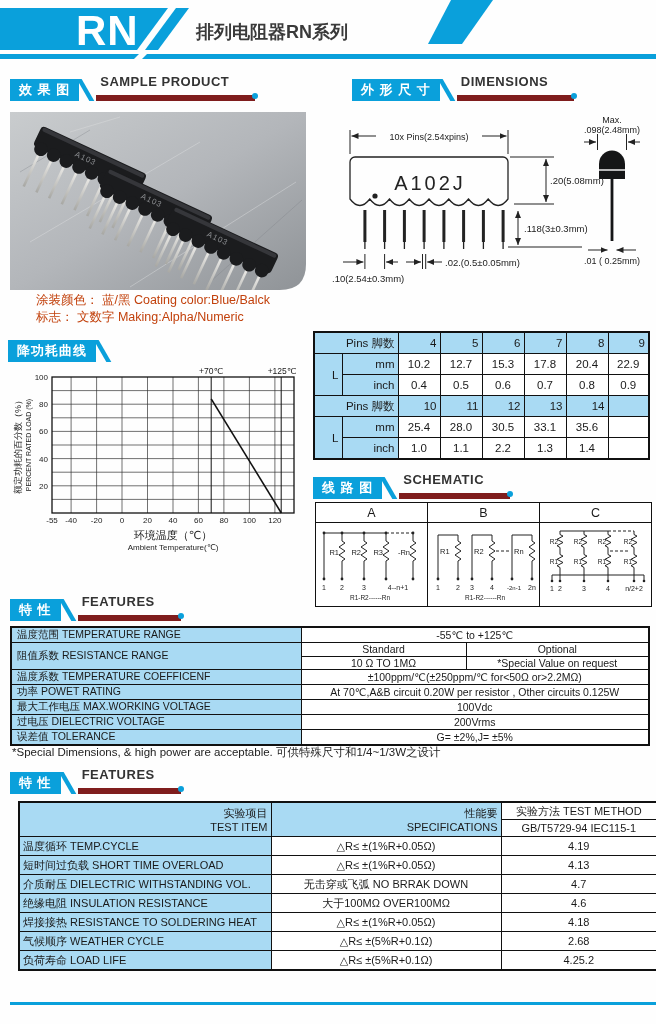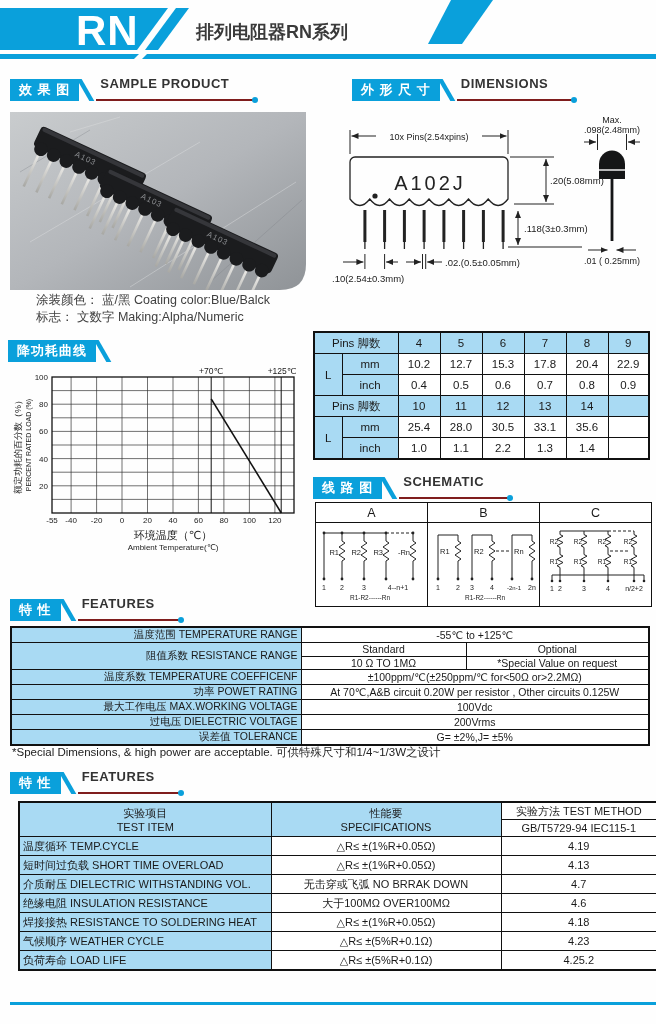--- a/index.html
+++ b/index.html
@@ -6,39 +6,39 @@
   body{font-family:"Liberation Sans","DejaVu Sans",sans-serif;color:#1a1a1a;}
   #page{position:relative;width:656px;height:1024px;background:#fefefe;overflow:hidden;}
   svg text{font-family:"Liberation Sans","DejaVu Sans",sans-serif;}
   .abs{position:absolute;}
   
   .chip{position:absolute;display:flex;align-items:stretch;height:22px;}
   .chip-zh{background:#0aa0db;color:#fff;font-weight:bold;font-size:13px;letter-spacing:1px;
            padding:0 9px;display:flex;align-items:center;white-space:nowrap;}
   .chip-slash{width:5px;background:#0aa0db;margin-left:4px;transform:skewX(30deg);}
   .chip-en{font-weight:bold;color:#333;font-size:13px;letter-spacing:.5px;margin-left:8px;
-           padding:0 26px 12px 4px;display:flex;align-items:center;border-bottom:2px solid #7f1d1d;
+           padding:0 26px 12px 4px;display:flex;align-items:center;border-bottom:6px solid #7f1d1d;
            position:relative;white-space:nowrap;}
   .chip-en::after{content:"";position:absolute;right:-3px;bottom:-4px;width:6px;height:6px;
            border-radius:50%;background:#0aa0db;}
   
   table{border-collapse:collapse;table-layout:fixed;position:absolute;background:#fff;}
   td{border:1px solid #111;text-align:center;vertical-align:middle;padding:0 3px;
      overflow:hidden;white-space:nowrap;}
-  .hb{background:#a9daf3;}
+  .hb{background:#a9daf3;text-align:right;}
   .rtable{border:2px solid #111;font-size:11.5px;}
   .rtable td{height:20px;}
   .f1table{border:2px solid #111;font-size:10.5px;}
   .f1table td{height:12.5px;}
-  .f1table td.lbl{text-align:right;padding-left:14px;}
+  .f1table td.lbl{text-align:left;padding-left:5px;}
   .f2table{border:2px solid #111;font-size:11px;}
   .f2table td{height:18px;}
   .f2table td.lbl{text-align:left;}
   .f2table td.hdr2{height:16px;}
-  .smalltext{font-size:12.5px;color:#404040;line-height:17px;}
+  .smalltext{font-size:12.5px;color:#c2410c;line-height:17px;}
   .note{font-size:11.5px;color:#222;}
   .schemwrap{position:absolute;display:flex;border:1.5px solid #111;background:#fff;}
   .schemcol{width:111px;border-right:1px solid #111;}
   .schemcol:last-child{border-right:none;}
   .schemhead{height:19px;border-bottom:1px solid #111;display:flex;align-items:center;
              justify-content:center;font-size:12.5px;}
   .bottomrule{position:absolute;background:#0aa0db;}
 </style>
 </head>
 <body>
@@ -651,21 +651,21 @@
       <td>4.6</td>
     </tr>
     <tr>
       <td class="hb lbl">焊接接热 RESISTANCE TO SOLDERING HEAT</td>
       <td>△R≤ ±(1%R+0.05Ω)</td>
       <td>4.18</td>
     </tr>
     <tr>
       <td class="hb lbl">气候顺序 WEATHER CYCLE</td>
       <td>△R≤ ±(5%R+0.1Ω)</td>
-      <td>4.23</td>
+      <td>2.68</td>
     </tr>
     <tr>
       <td class="hb lbl">负荷寿命 LOAD LIFE</td>
       <td>△R≤ ±(5%R+0.1Ω)</td>
       <td>4.25.2</td>
     </tr>
   </tbody>
     </table>
 
   <div class="bottomrule" style="left:10px;top:1002px;width:646px;height:3px"></div>

